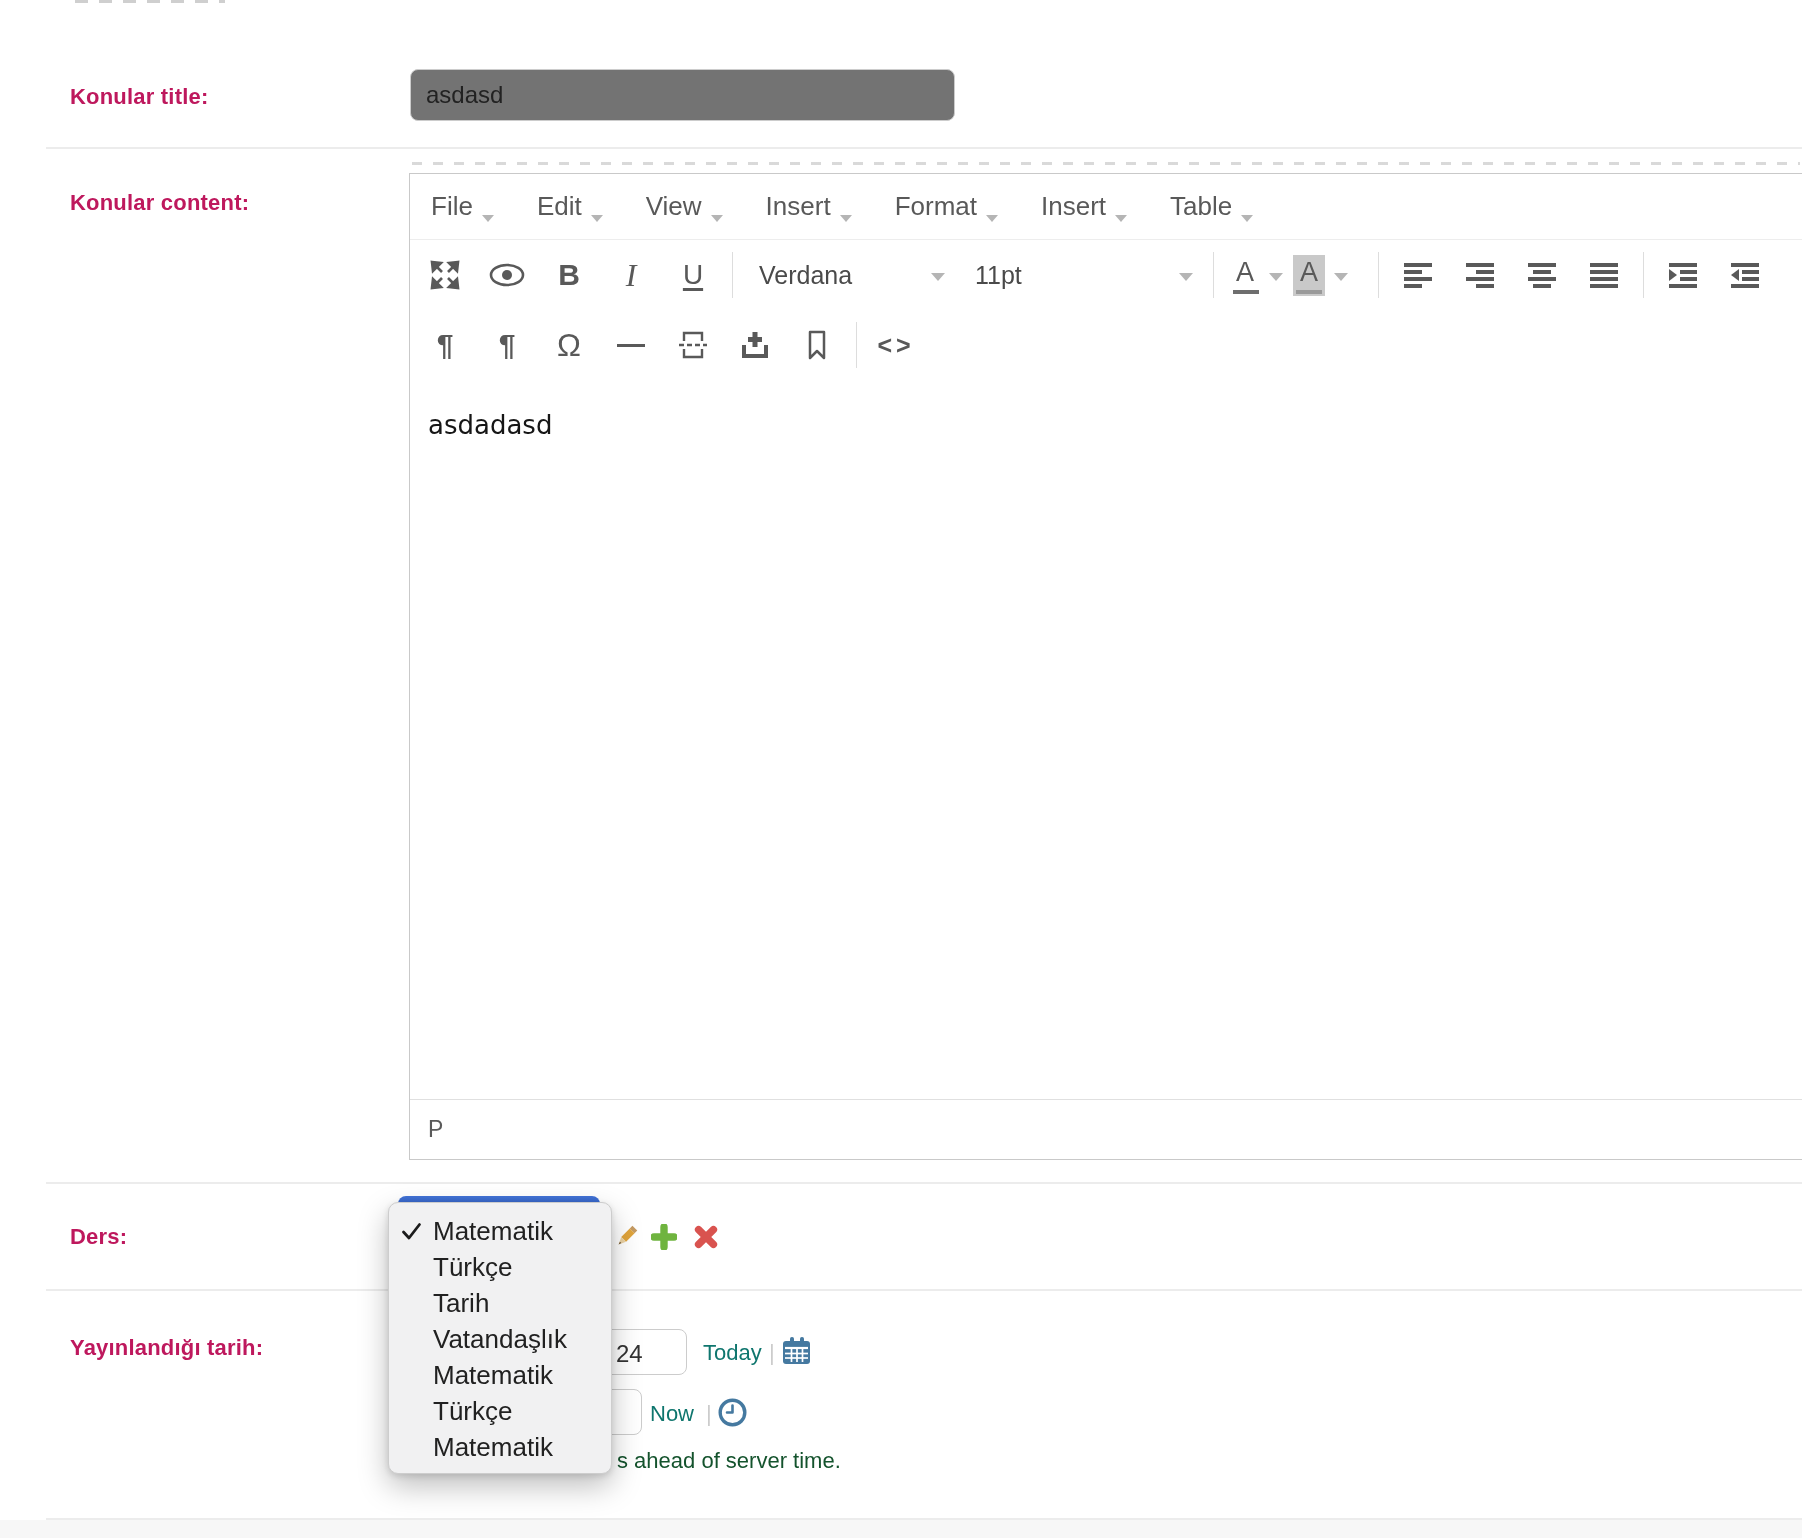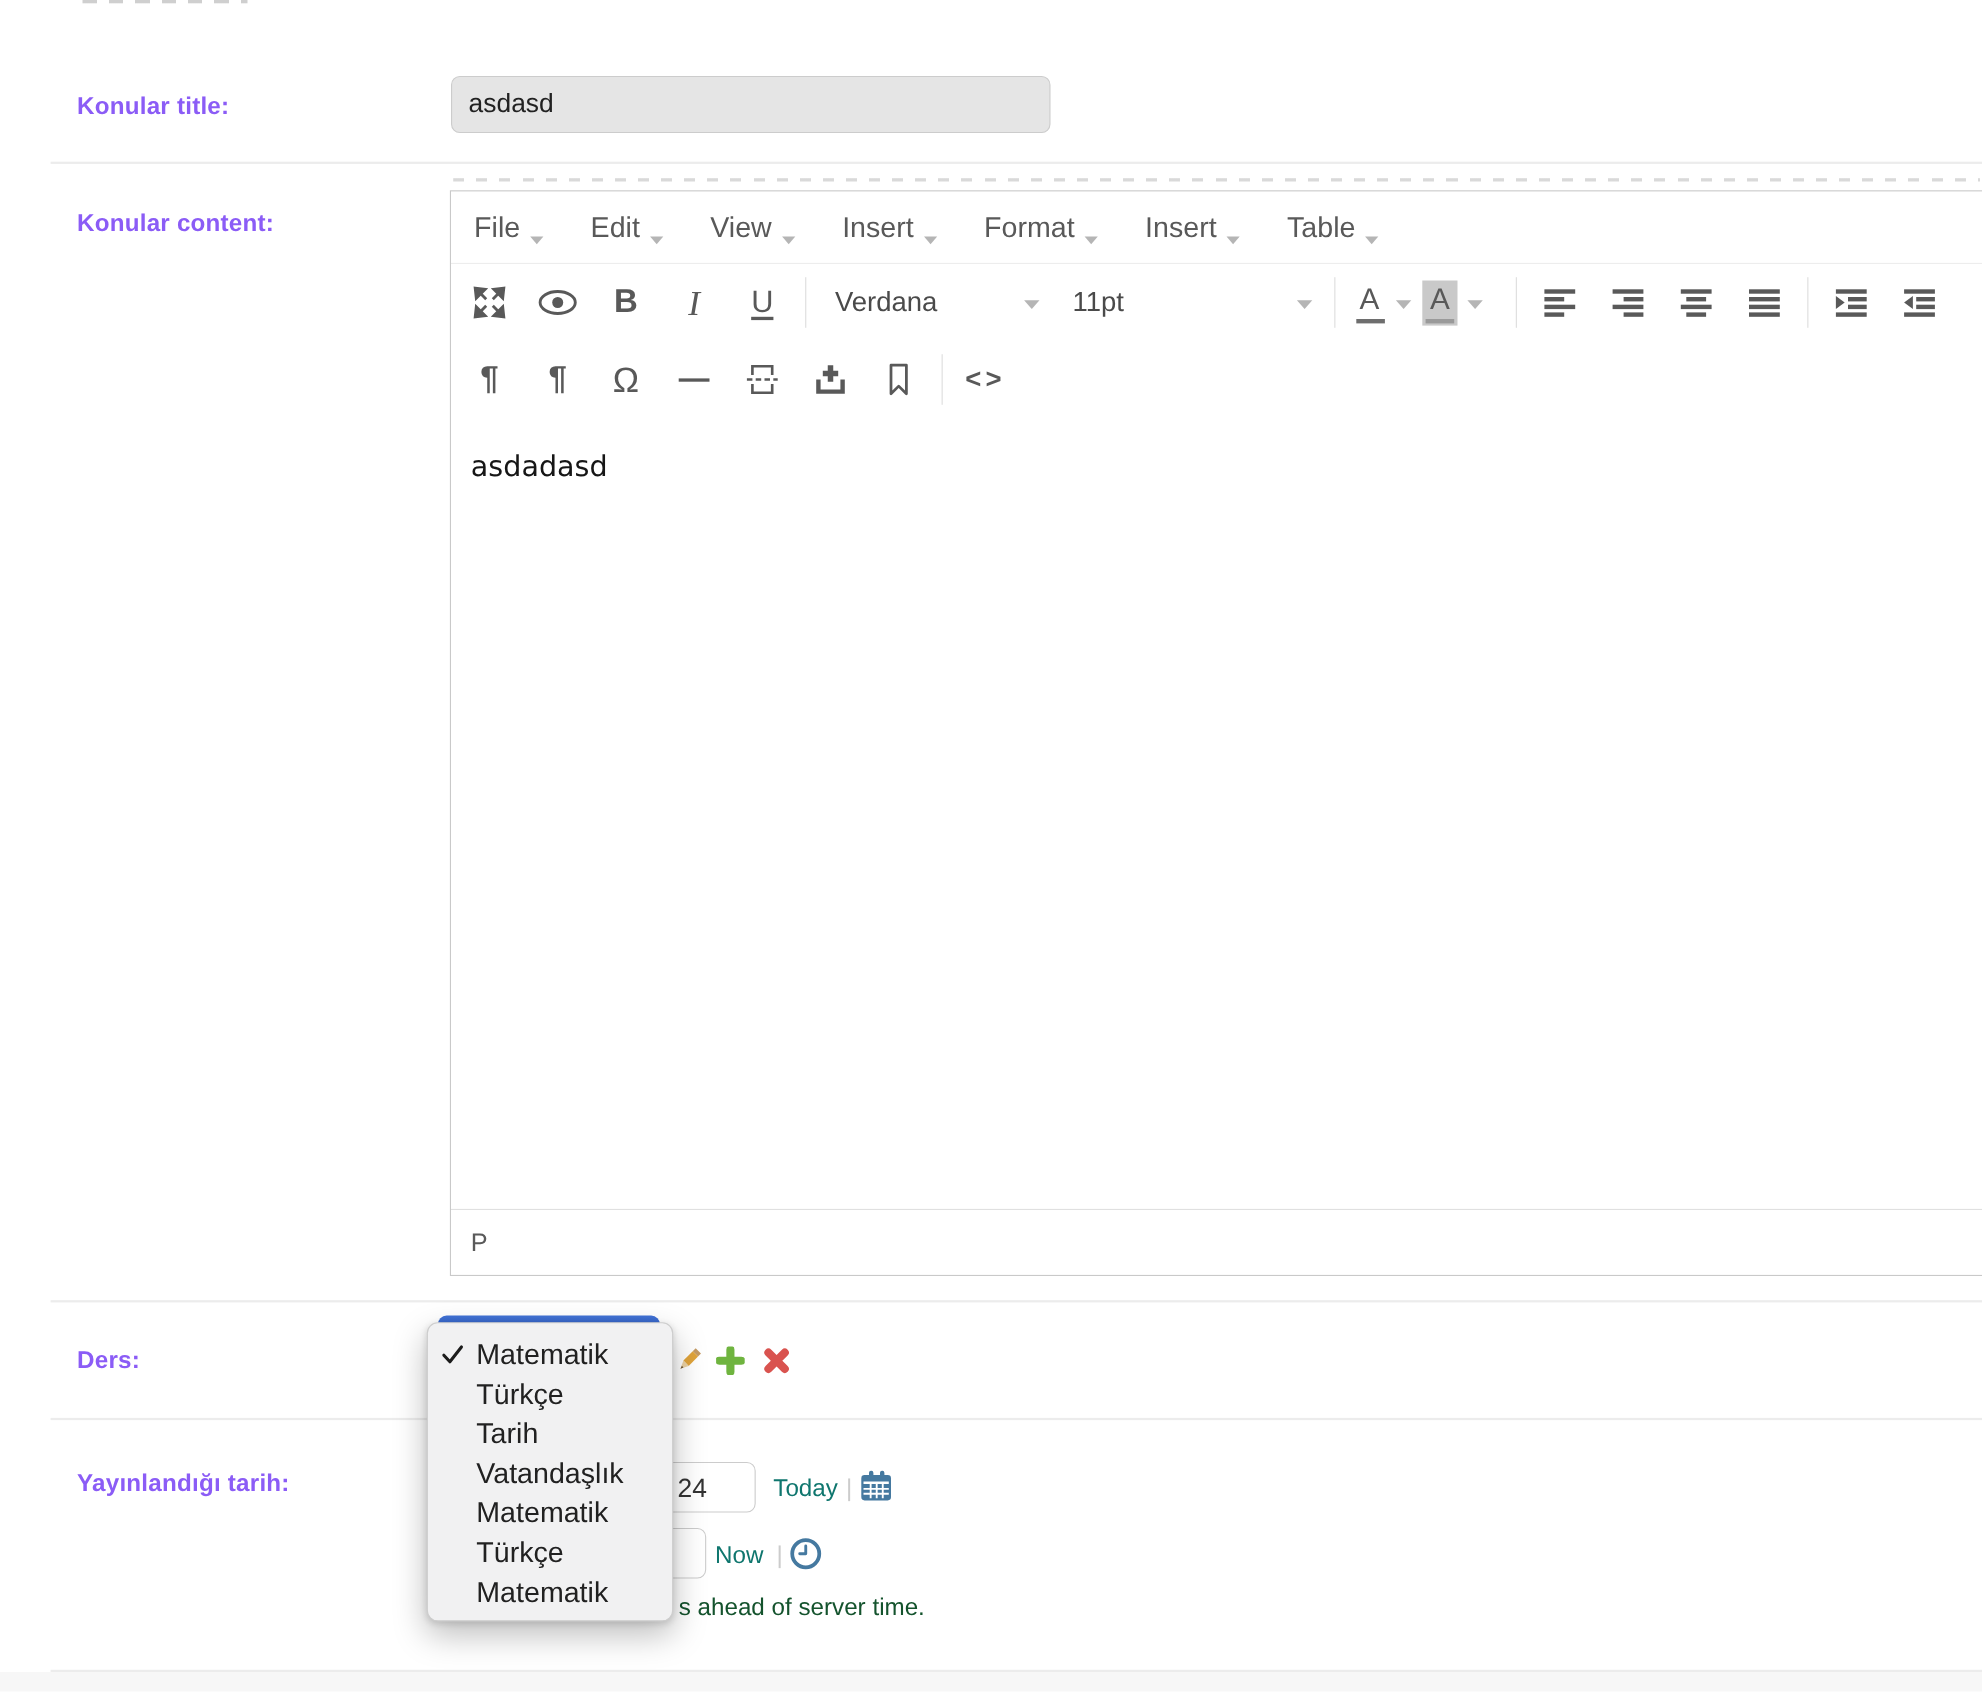--- a/index.html
+++ b/index.html
@@ -2,33 +2,33 @@
 <html><head>
 <meta charset="utf-8">
 <style>
   * { margin:0; padding:0; box-sizing:border-box; }
   html,body { background:#fff; }
   body { font-family:"Liberation Sans", sans-serif; }
   .screen { position:relative; width:1802px; height:1538px; background:#fff; overflow:hidden; }
 
   
   .abs { position:absolute; }
-  .lbl { position:absolute; font-weight:bold; font-size:22px; color:#8b5cf6; letter-spacing:.2px; }
+  .lbl { position:absolute; font-weight:bold; font-size:22px; color:#be185d; letter-spacing:.2px; }
   .divider { position:absolute; left:46px; right:0; height:2px; background:#ececec; }
 
   
   .top-artifact { position:absolute; left:75px; top:0; width:150px; height:3px;
      background:repeating-linear-gradient(90deg,#cfcfcf 0 13px, transparent 13px 24px); }
   .dash-artifact { position:absolute; left:412px; top:162px; width:1388px; height:3px;
      background:repeating-linear-gradient(90deg,#c9c9c9 0 10px, transparent 10px 21px); opacity:.7; }
 
   
   .title-input { position:absolute; left:410px; top:69px; width:545px; height:52px;
      border:1px solid #ccc; border-radius:8px; font-size:24px; color:#222; padding:0 15px;
-     font-family:"Liberation Sans",sans-serif; outline:none; background:#e5e5e5; }
+     font-family:"Liberation Sans",sans-serif; outline:none; background:#737373; }
 
   
   .editor { position:absolute; left:409px; top:173px; width:1450px; height:987px;
      border:1px solid #c9c9c9; background:#fff; display:flex; flex-direction:column; }
   .mce-menubar { height:66px; display:flex; align-items:center; padding-left:10px;
      border-bottom:1px solid #ededed; flex:none; }
   .mce-menu-item { display:flex; align-items:flex-end; padding:0 11px; margin-right:21px;
      font-size:26px; color:#595959; cursor:default; }
   .caret { width:0; height:0; border-left:7px solid transparent; border-right:7px solid transparent;
      border-top:8px solid #b5b5b5; margin-left:9px; margin-top:3px; flex:none; }

